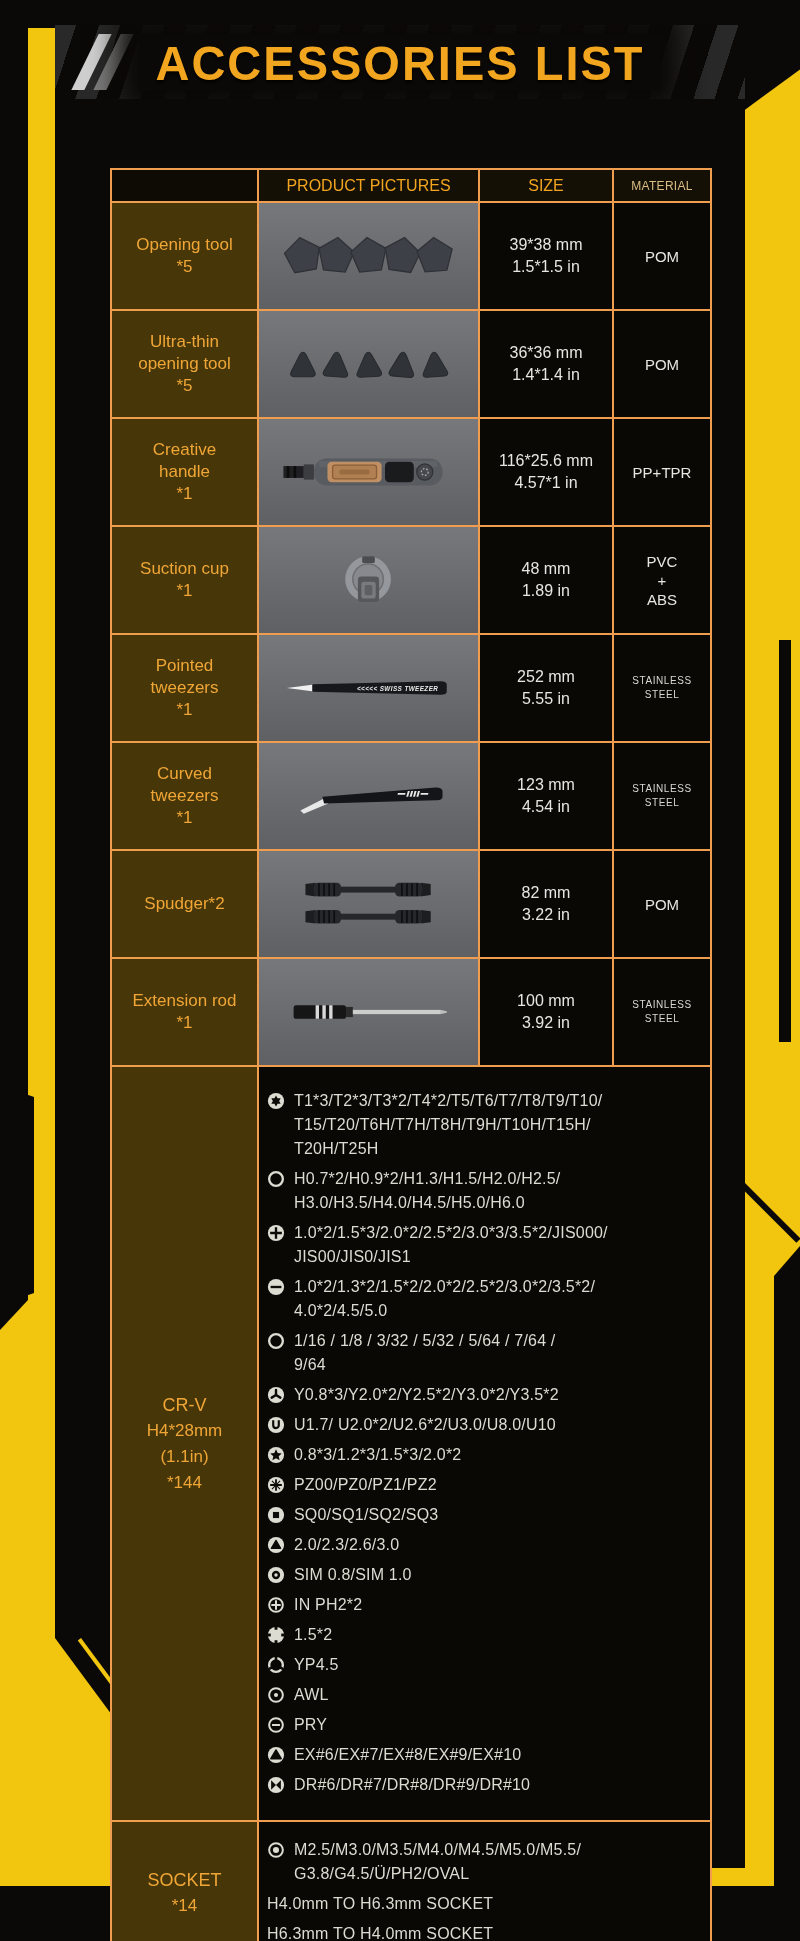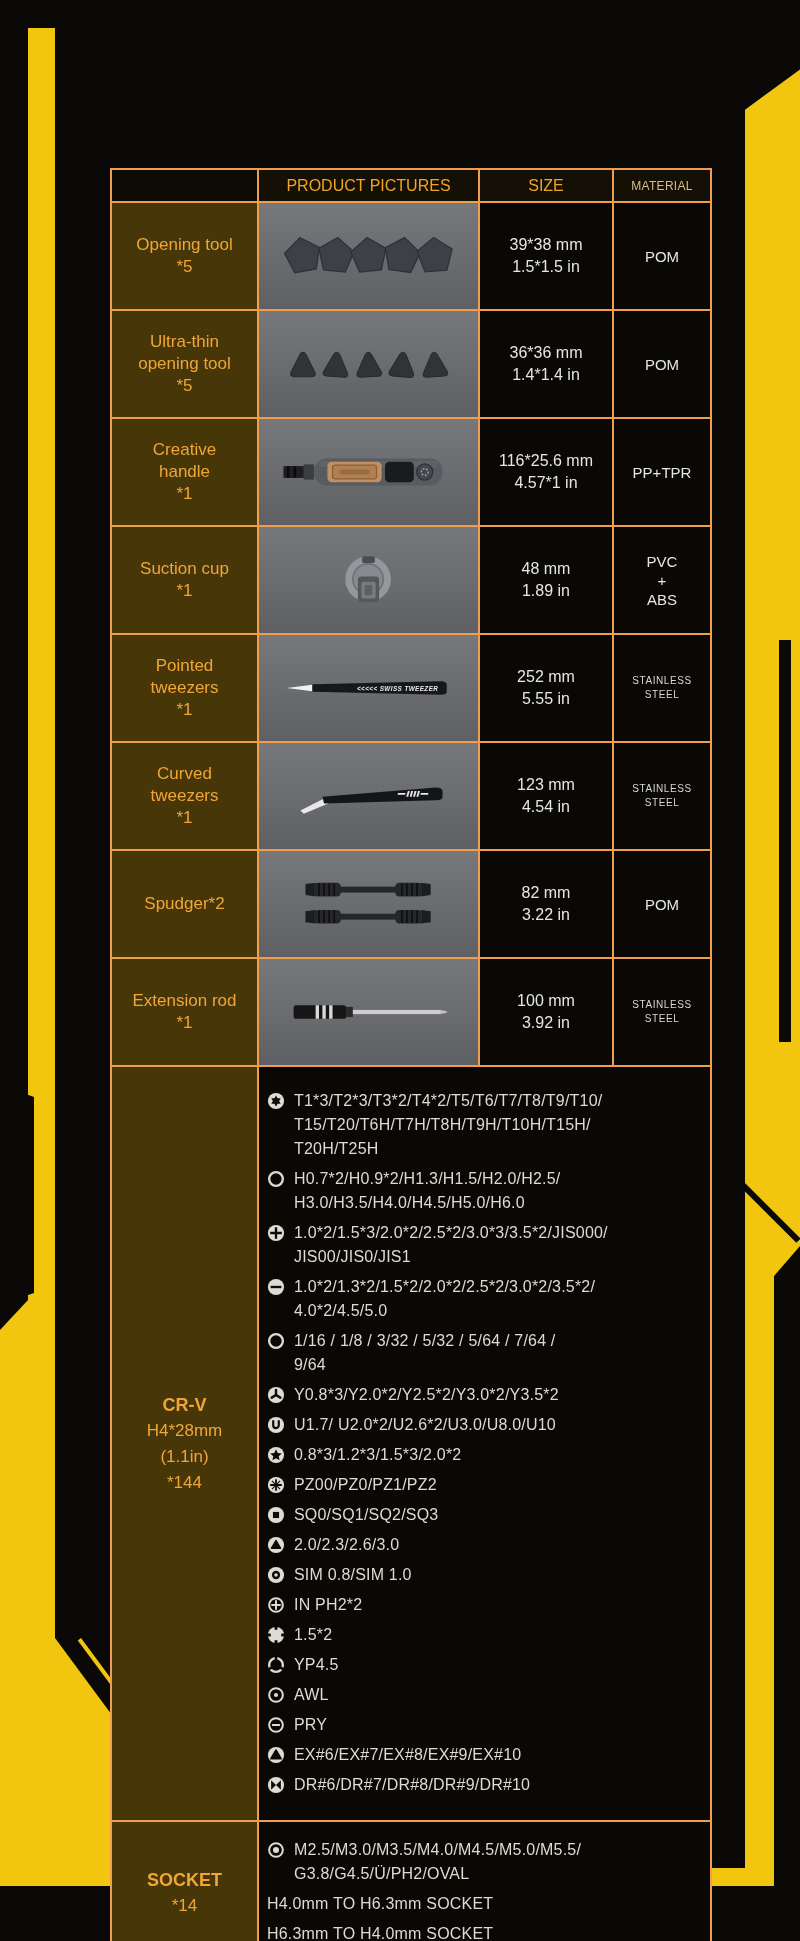--- a/index.html
+++ b/index.html
@@ -69,21 +69,21 @@
   .size-cell .txt-line{line-height:22px}
   .mat-cell{font-size:15px}
   .mat-cell .txt-line{line-height:19px}
   .mat-cell.small{font-size:10px;letter-spacing:.6px;color:#d8d8d4}
   .mat-cell.small .txt-line{line-height:14px}
 
   
   .bit-row td{background:var(--cell-black)}
   .bit-row .bit-label{background:var(--label-bg);color:var(--label-text);text-align:center;font-size:17px}
   .bit-label .lab-line{line-height:26px}
-  .bit-label .lab-line:first-child{font-weight:700;font-size:18px}
+  .bit-label .lab-line:first-child{font-weight:400;font-size:18px}
   .row-cr-v{height:755px}
   .row-s-2{height:92px}
   .row-socket{height:132px}
   .bit-content{color:var(--text-light);font-size:16px;padding:16px 8px 12px 8px;vertical-align:top}
   .row-s-2 .bit-content{vertical-align:middle;padding:0 8px}
   .bit-item{display:flex;align-items:flex-start;gap:9px;margin-bottom:6px}
   .bit-item.no-icon{padding-left:0}
   .bit-icon{width:18px;height:18px;flex:0 0 18px;margin-top:3px}
   .spec-line{line-height:24px;letter-spacing:.2px}
   .inline-wrap{display:flex;align-items:center;gap:46px;height:100%}
@@ -193,20 +193,25 @@
   <div class="band-top"></div>
   <div class="band-bottom"></div>
   <div class="strip-left"></div>
   <div class="bar-left"></div>
   <div class="corner-tr"></div>
   <div class="bar-right"></div>
   <div class="strip-right"></div>
   <div class="diag-right"></div>
   <div class="chamfer-line"></div>
 
+  <div class="title-band">
+    <span class="slash s1"></span>
+    <span class="slash s2"></span>
+    <h1 class="title">ACCESSORIES LIST</h1>
+  </div>
 
   <table class="acc">
     <colgroup>
         <col style="width:147px">
         <col style="width:221px">
         <col style="width:134px">
         <col style="width:98px">
       </colgroup>
     <thead>
       <tr>

